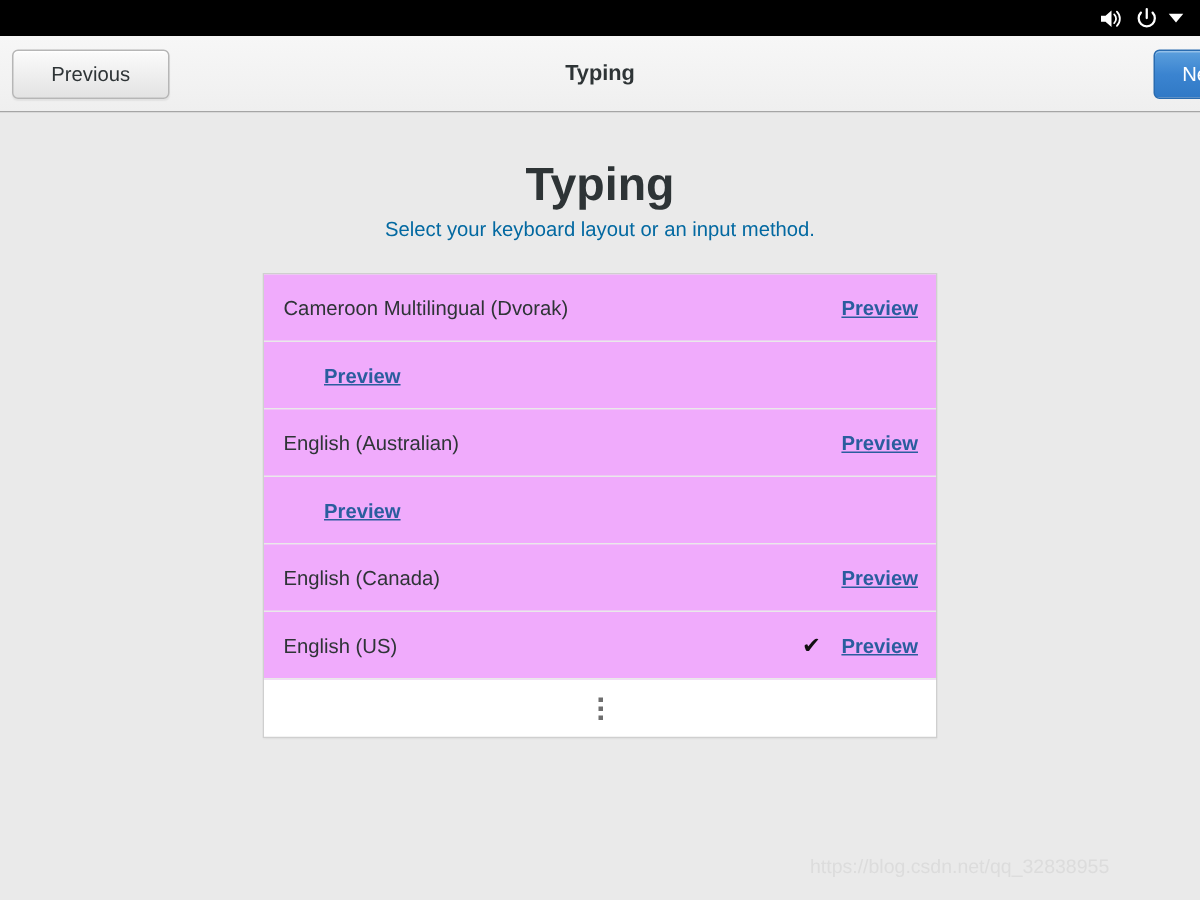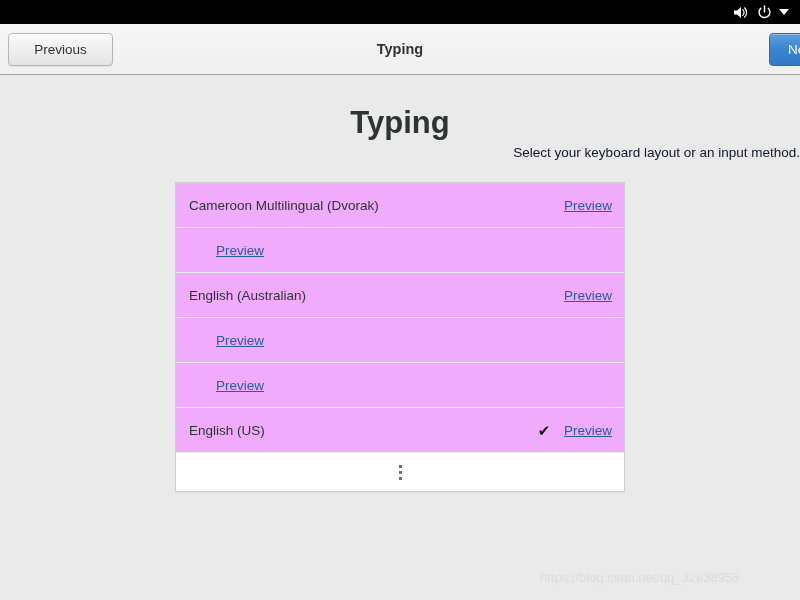--- a/index.html
+++ b/index.html
@@ -101,23 +101,23 @@
     text-align: center;
     font-size: 31px;
     font-weight: bold;
     color: #2e3436;
     letter-spacing: 0px;
   }
   #page-subtitle {
     position: absolute;
     left: 0; top: 70px;
     width: 800px;
-    text-align: right;
-    font-size: 13.5px;
-    color: #0f172a;
+    text-align: center;
+    font-size: 13.5px;
+    color: #0369a1;
   }
 
   
   #layout-list {
     position: absolute;
     left: 175px; top: 107px;
     width: 450px;
     background: #ffffff;
     border: 1px solid #cfcfcf;
     box-sizing: border-box;
@@ -147,20 +147,21 @@
     color: #111111;
     line-height: 1;
   }
   .preview-link {
     margin-right: 12px;
     font-size: 13.5px;
     color: #2a5d9e;
     text-decoration: underline;
     cursor: pointer;
     white-space: nowrap;
+    font-weight: bold;
   }
   #more-row {
     height: 38px;
     display: flex;
     align-items: center;
     justify-content: center;
     background: #ffffff;
     cursor: pointer;
   }
   #more-dots {
@@ -237,20 +238,21 @@
       <span class="check-slot"></span>
       <span class="preview-link">Preview</span>
     </div>
 
     <div class="layout-row">
       <span class="check-slot"></span>
       <span class="preview-link">Preview</span>
     </div>
 
     <div class="layout-row">
+      <span class="layout-name">English (Canada)</span>
       <span class="check-slot"></span>
       <span class="preview-link">Preview</span>
     </div>
 
     <div class="layout-row">
       <span class="layout-name">English (US)</span>
       <span class="check-slot">✔</span>
       <span class="preview-link">Preview</span>
     </div>
 

